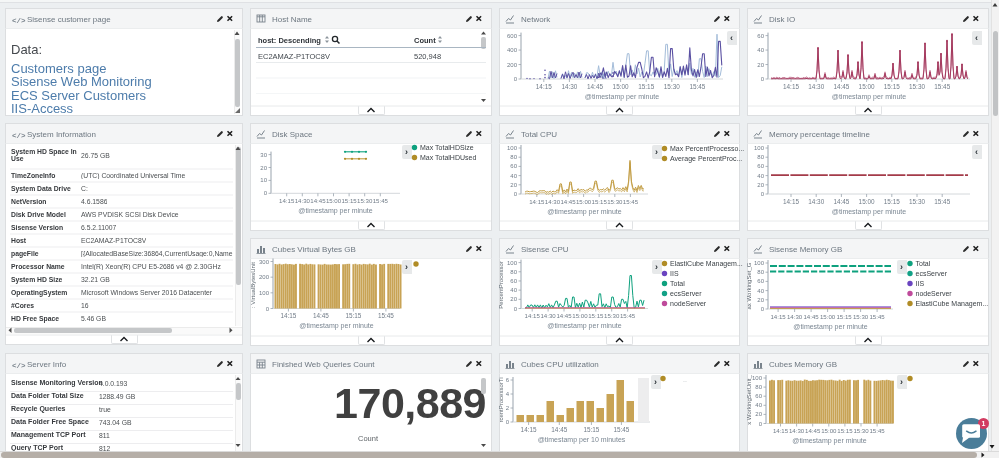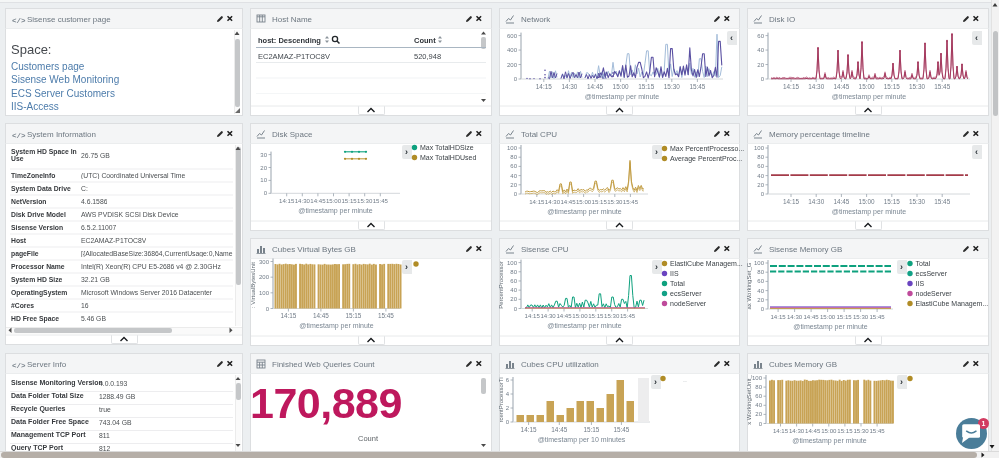--- a/index.html
+++ b/index.html
@@ -2,44 +2,44 @@
 <html><head><meta charset="utf-8"><title>Dashboard</title>
 <style>
 *{margin:0;padding:0;box-sizing:border-box}
 html,body{width:999px;height:458px;overflow:hidden;background:#eceff1;font-family:"Liberation Sans",sans-serif}
 #page{position:relative;width:999px;height:458px;background:#eceff1}
 #topstrip{position:absolute;left:0;top:0;width:999px;height:2.5px;background:#f4f6f6;border-bottom:1.5px solid #dfe1e4}
 .panel{position:absolute;background:#fff;border:1px solid #dcdee0}
 .phead{position:absolute;height:21px;background:#f4f5f6;border:1px solid #dcdee0;border-bottom:1px solid #ebedee}
 .ptab{position:absolute;width:27px;height:9px;background:#fff;border:1px solid #e0e2e4;border-top:none;border-radius:0 0 2px 2px}
 .mdP{position:absolute;font-size:13px;color:#45494e}
-.mdL{position:absolute;font-size:10px;color:#4d7cab}
+.mdL{position:absolute;font-size:13px;color:#4d7cab}
 .kvk{position:absolute;font-size:6.8px;font-weight:bold;color:#36393d;line-height:7.5px}
 .kvk2{position:absolute;font-size:7px;font-weight:bold;color:#36393d}
 .kvv{position:absolute;font-size:6.8px;color:#4b4f52;white-space:nowrap;max-width:152px;overflow:hidden}
-.metric{position:absolute;font-size:43px;font-weight:bold;color:#be185d;text-align:left;letter-spacing:-0.5px}
+.metric{position:absolute;font-size:43px;font-weight:bold;color:#404040;text-align:right;letter-spacing:-0.5px}
 .mlab{position:absolute;font-size:7.5px;color:#5f6468;text-align:center}
 .sbv{position:absolute;background:#fafafa;border-left:1px solid #ebebeb}
 .sbh{position:absolute;background:#fafafa;border-top:1px solid #ebebeb}
 .sbt{position:absolute;background:#c5c7c9;border-radius:2px}
 .lchev{position:absolute;width:10px;height:14px;background:#e7e9ea;border-radius:2px 0 0 2px}
 .pgsv{position:absolute;left:991px;top:0;width:8px;height:451px;background:#f2f2f2;border-left:1px solid #e2e2e2}
 .pgsvt{position:absolute;left:992.5px;top:31px;width:5.5px;height:85px;background:#c1c3c5;border-radius:3px}
 .pgsh{position:absolute;left:0;top:451px;width:999px;height:7px;background:#f1f1f1;border-top:1px solid #dadada}
 .pgsht{position:absolute;left:1px;top:452.2px;width:976px;height:5.6px;background:#b5aea7;border-radius:3px}
 .icom{position:absolute;left:955.5px;top:418px;width:31px;height:31px;border-radius:50%;background:#4a7d99}
 .ibadge{position:absolute;left:978px;top:418px;width:11px;height:11px;border-radius:50%;background:#d23b61;color:#fff;font-size:7px;font-weight:bold;text-align:center;line-height:11px}
 svg.overlay{position:absolute;left:0;top:0;z-index:5}
 </style></head>
 <body>
 <div id="page">
 <div id="topstrip"></div>
 <div class="panel" style="left:5px;top:8px;width:238px;height:107.5px"></div>
     <div class="phead" style="left:5px;top:8px;width:238px"></div>
-    <div class="mdP" style="left:11px;top:42px">Space:</div>
+    <div class="mdP" style="left:11px;top:42px">Data:</div>
     <div class="mdL" style="left:11px;top:61.0px">Customers page</div>
     <div class="mdL" style="left:11px;top:74.4px">Sisense Web Monitoring</div>
     <div class="mdL" style="left:11px;top:87.8px">ECS Server Customers</div>
     <div class="mdL" style="left:11px;top:101.2px">IIS-Access</div>
     <div class="sbv" style="left:234px;top:30px;width:6px;height:84px"></div>
     <div class="sbt" style="left:234.5px;top:39px;width:5px;height:68px"></div>
     <div class="panel" style="left:250px;top:8px;width:242px;height:107.5px"></div>
     <div class="phead" style="left:250px;top:8px;width:242px"></div>
     <div class="ptab" style="left:357.5px;top:106.0px"></div>
     <div class="sbt" style="left:481px;top:36.5px;width:5px;height:12px"></div>

